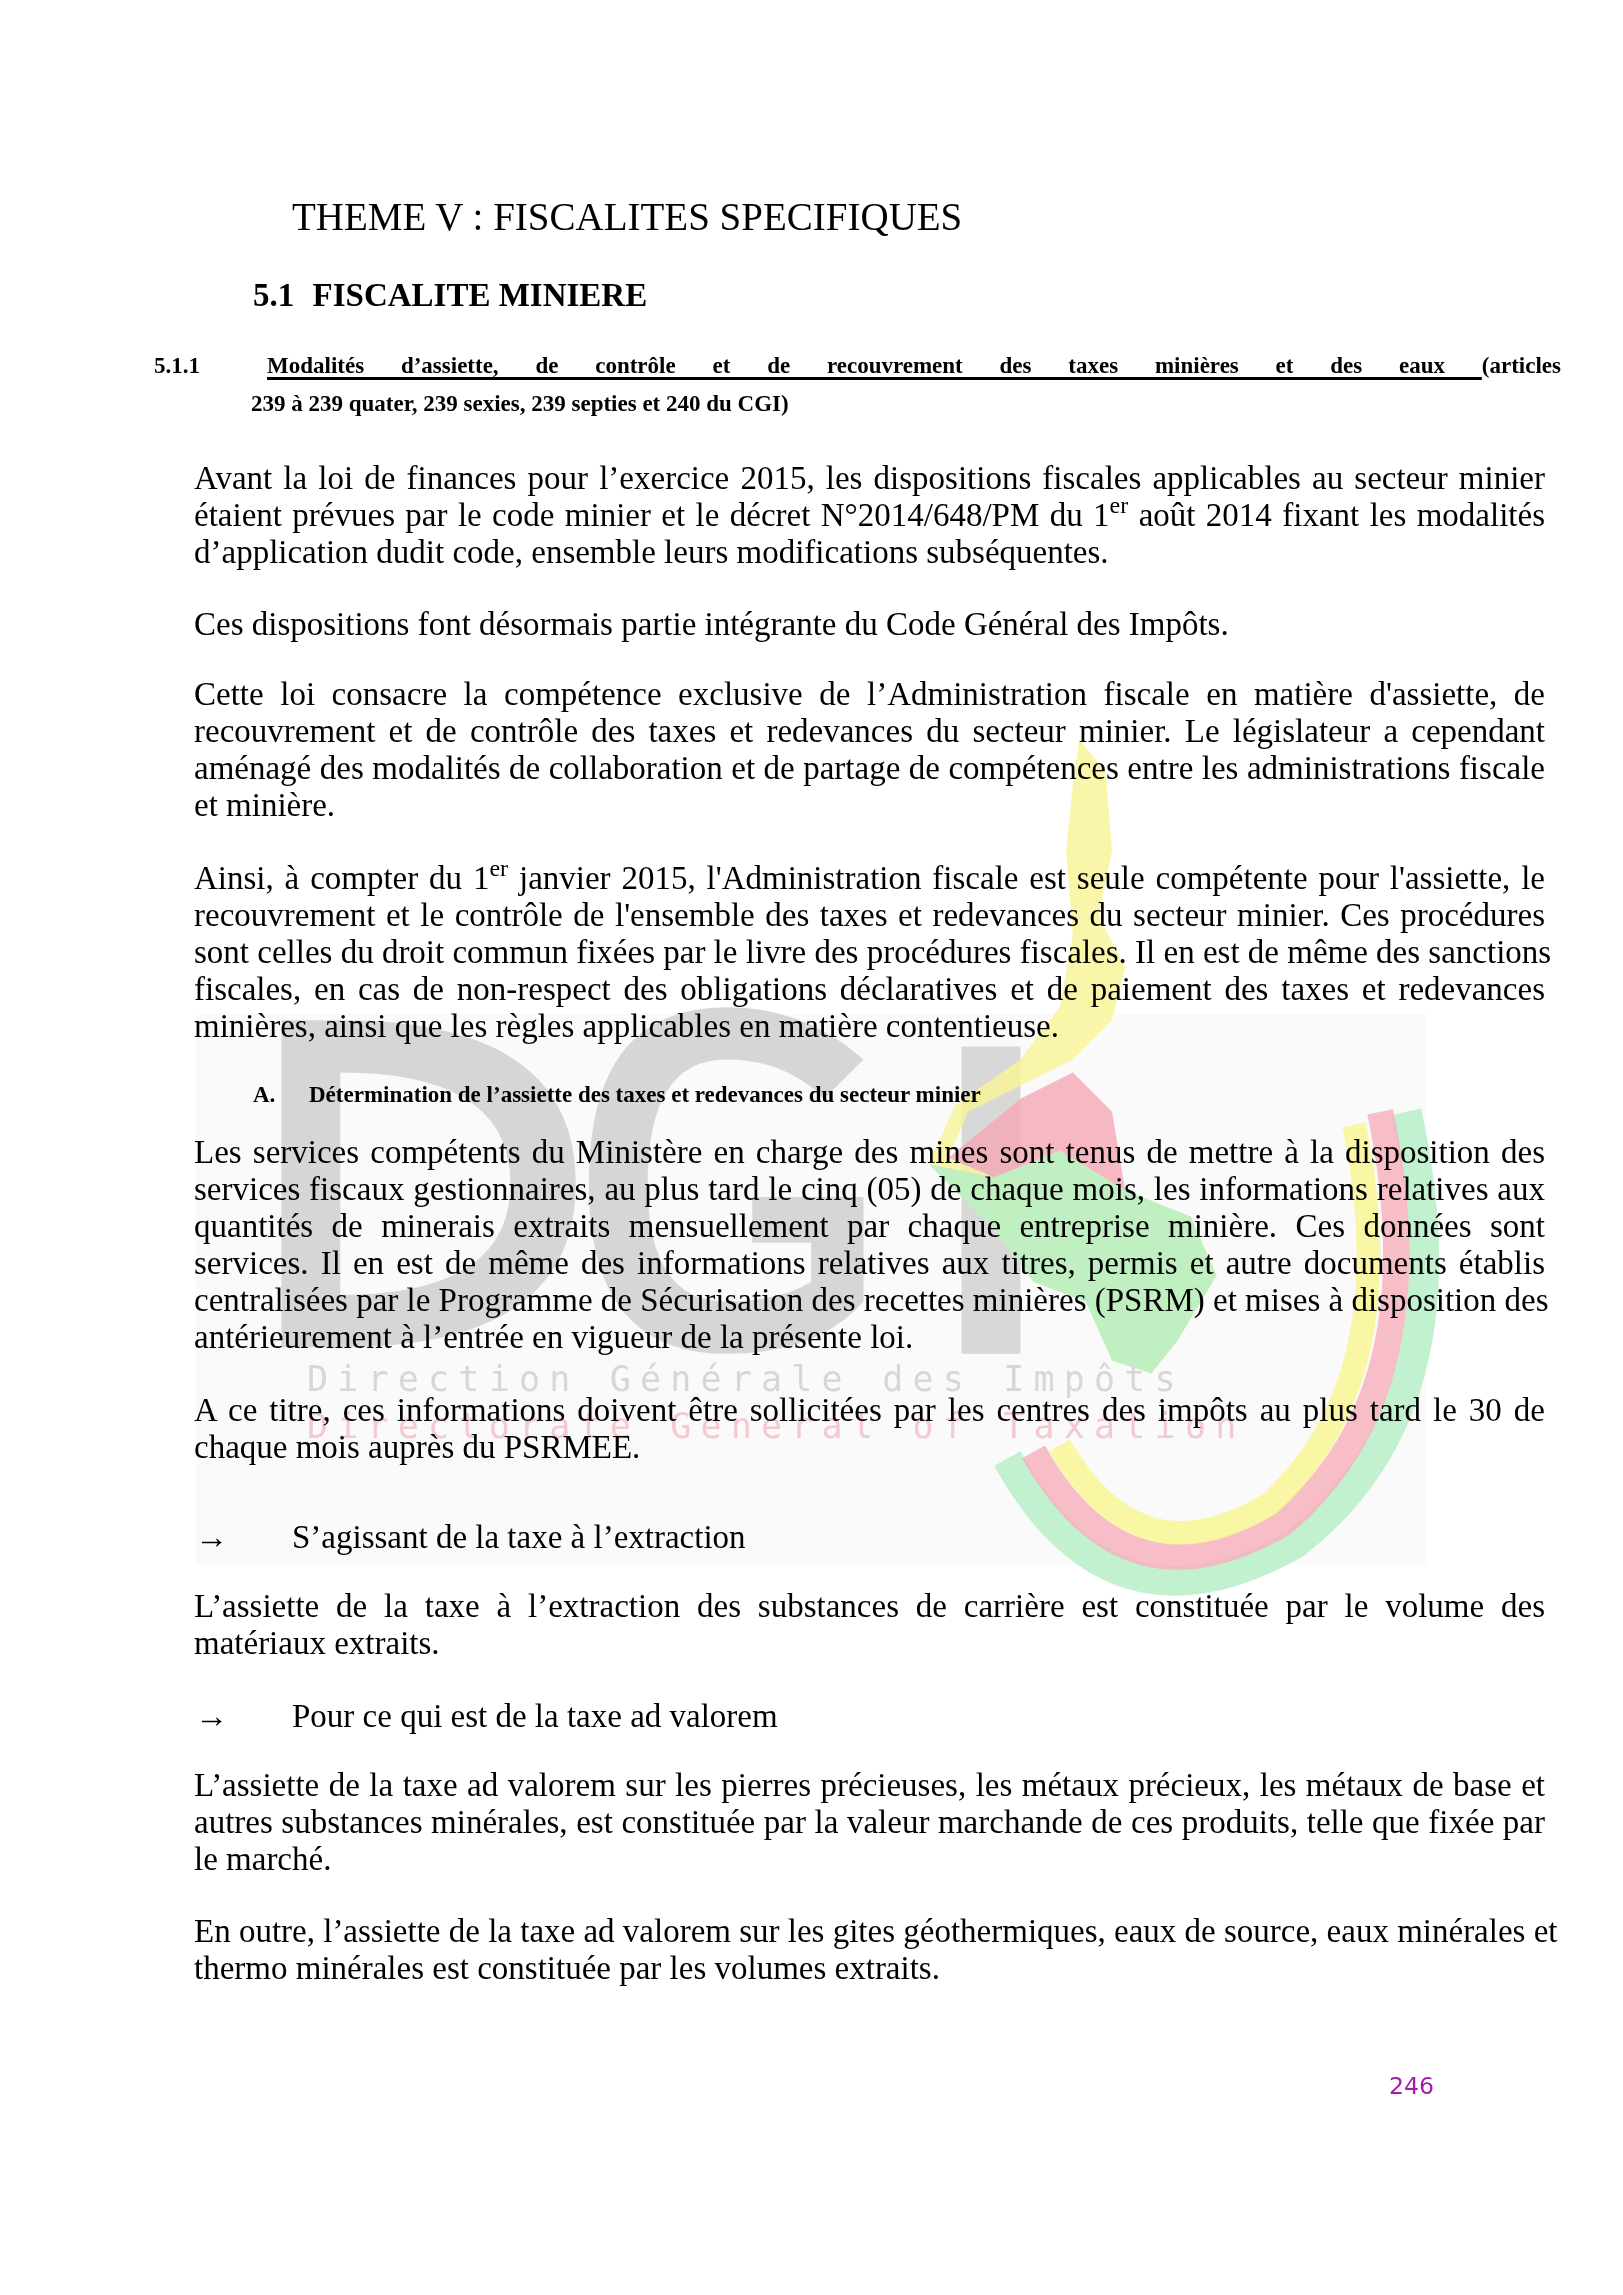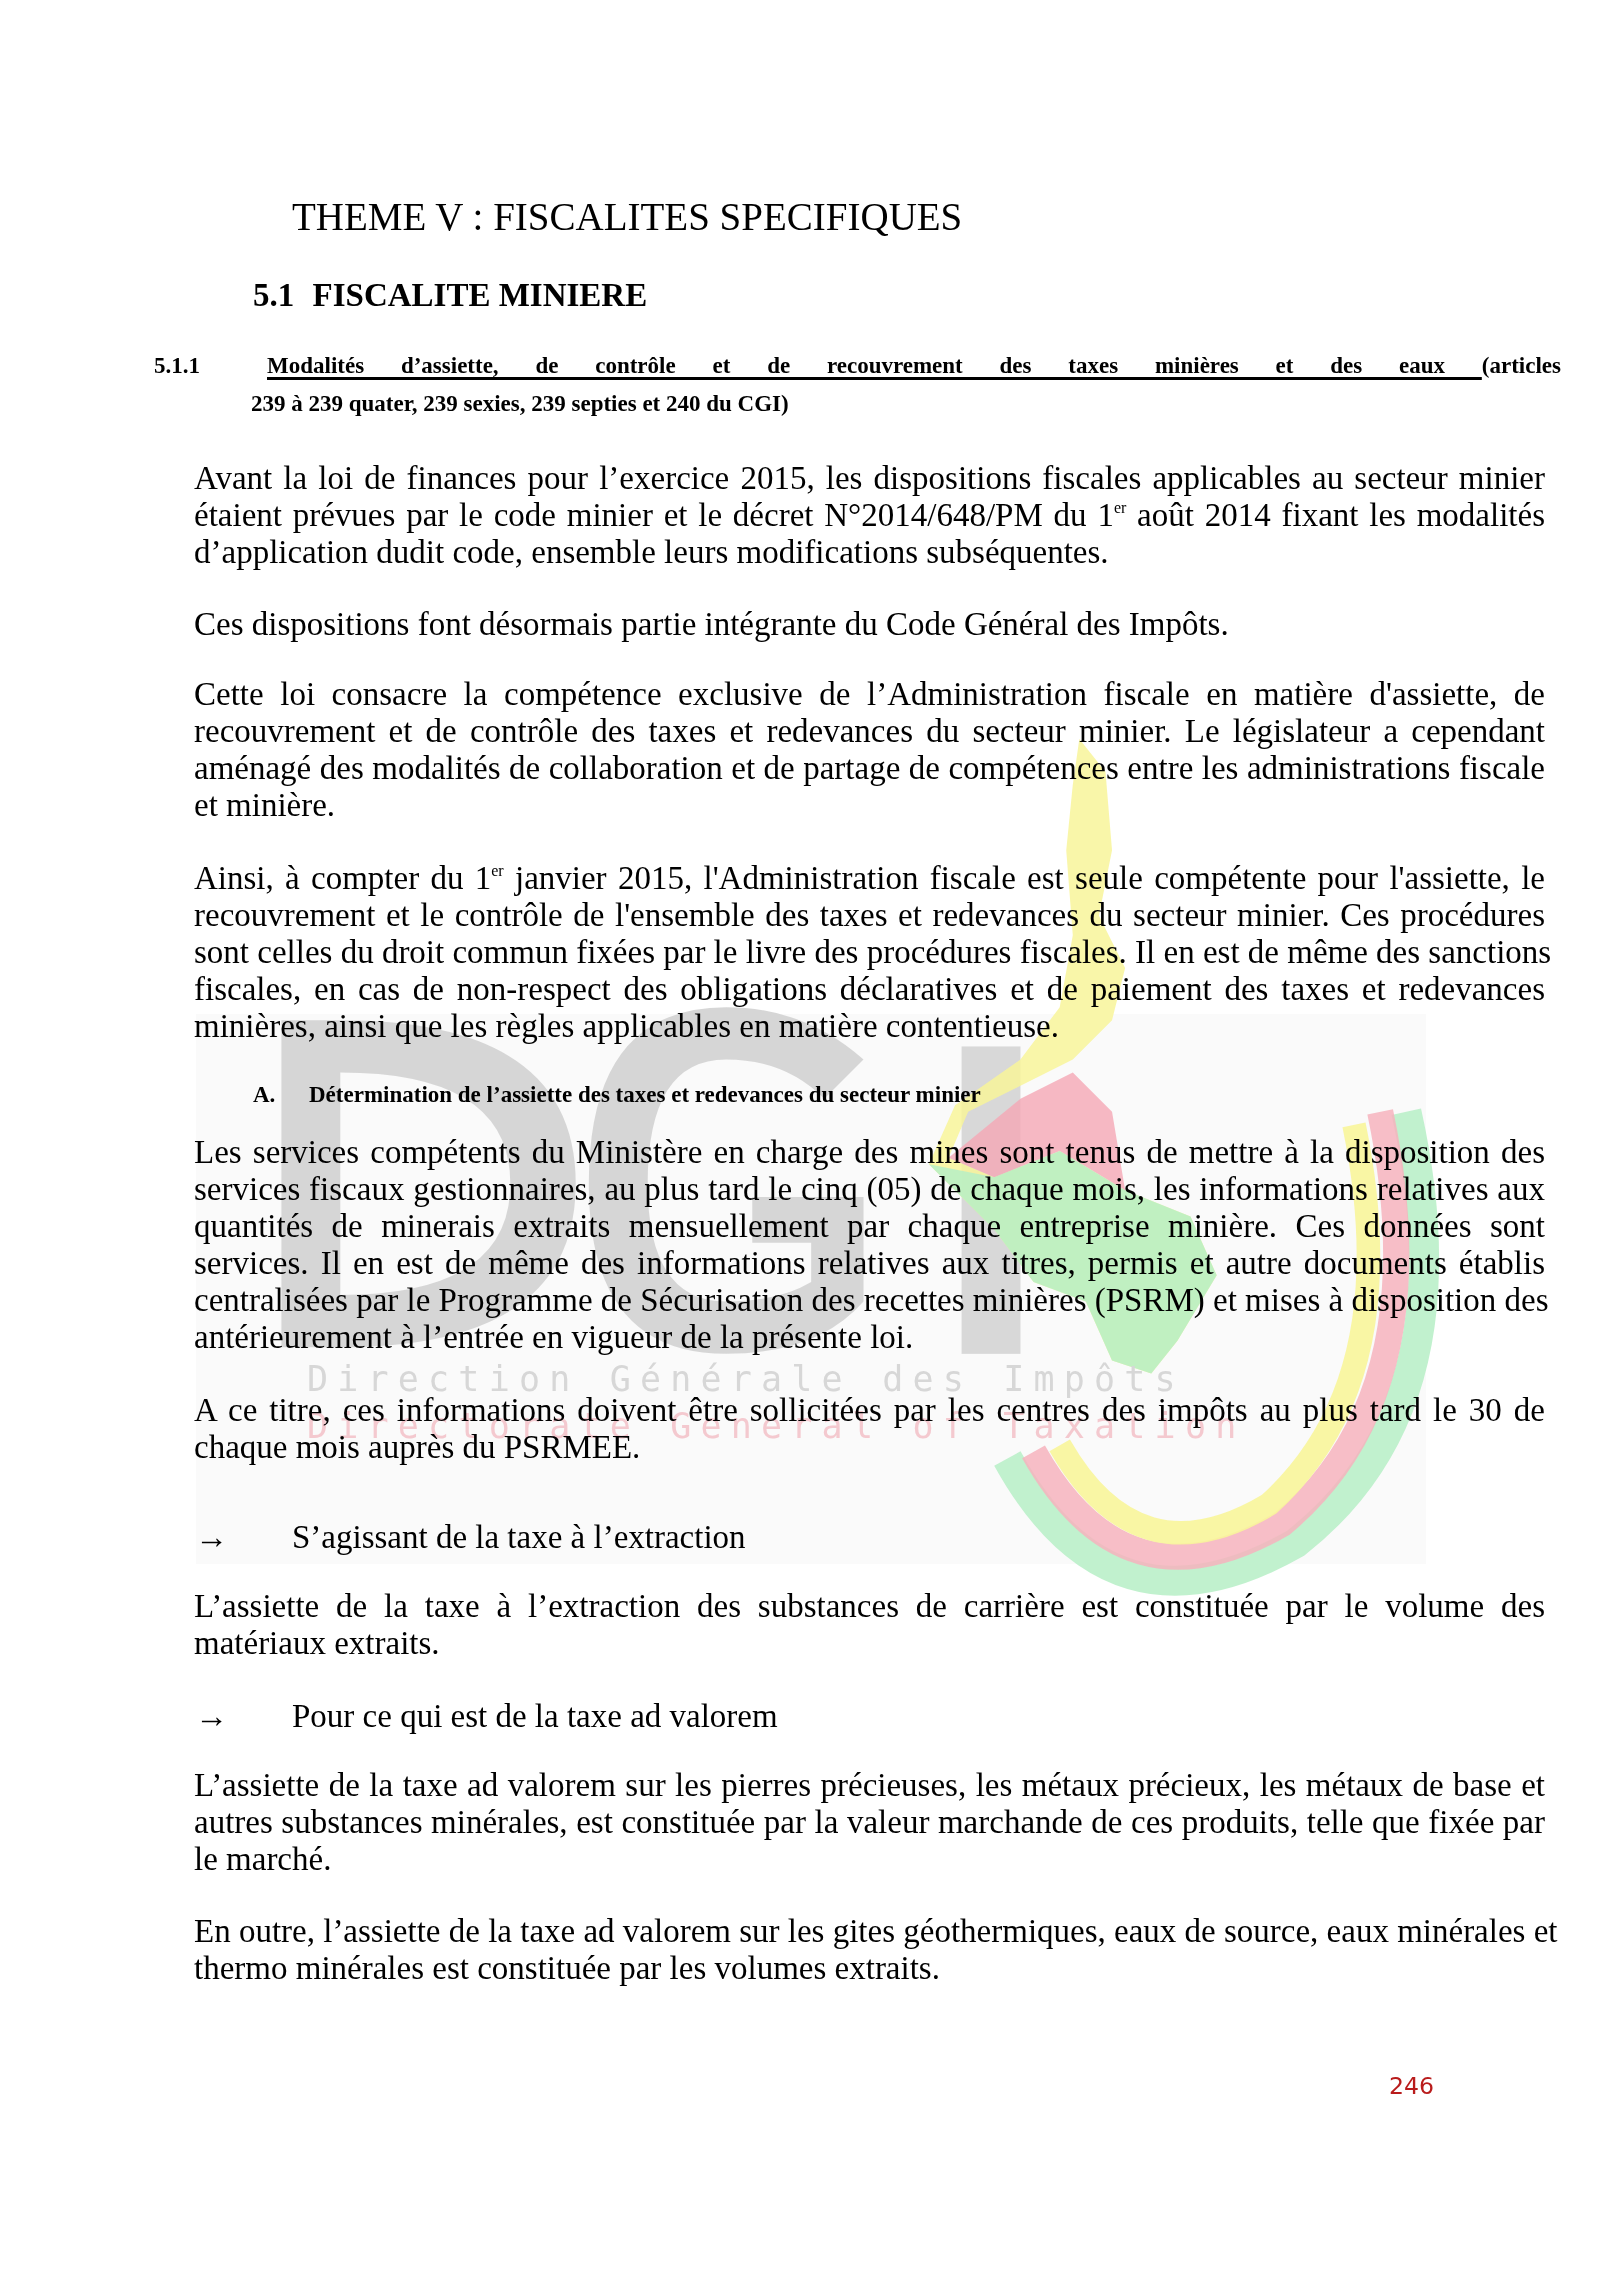--- a/index.html
+++ b/index.html
@@ -16,24 +16,24 @@
   .t { position: absolute; font-family: "Liberation Serif", serif; color: #000; white-space: nowrap; }
   .title { font-weight: normal; font-size: 39px; }
   .h1 { font-weight: bold; font-size: 33px; }
   .h2 { font-weight: bold; font-size: 23px; }
   .u { text-decoration: underline; text-decoration-thickness: 2.6px; text-underline-offset: 3.9px; }
 
   .para { position: absolute; left: 194px; width: 1351px; font-family: "Liberation Serif", serif;
           font-size: 33px; line-height: 37px; color: #000; text-align: justify; }
   .para .ln { display: block; text-align: justify; text-align-last: justify; height: 37px; white-space: nowrap; }
   .para .ln.last { text-align-last: left; }
-  sup { font-size: 16px; line-height: 0; vertical-align: 13px; }
+  sup { font-size: 24px; line-height: 0; vertical-align: 13px; }
 
   .bullet { position: absolute; font-family: "Liberation Serif", serif; font-size: 33px; color: #000; white-space: nowrap; }
-  .pagenum { position: absolute; left: 1389px; top: 2072px; font-family: "DejaVu Sans", sans-serif; font-size: 23.6px; color: #b91c1c; }
+  .pagenum { position: absolute; left: 1389px; top: 2072px; font-family: "DejaVu Sans", sans-serif; font-size: 23.6px; color: #a21caf; }
 </style>
 </head>
 <body>
 
 <div class="page">
 
   <div class="wm">
     <div class="wm-tint"></div>
     <svg width="1623" height="2295" style="position:absolute;left:0;top:0" viewBox="0 0 2481 3509">
 

